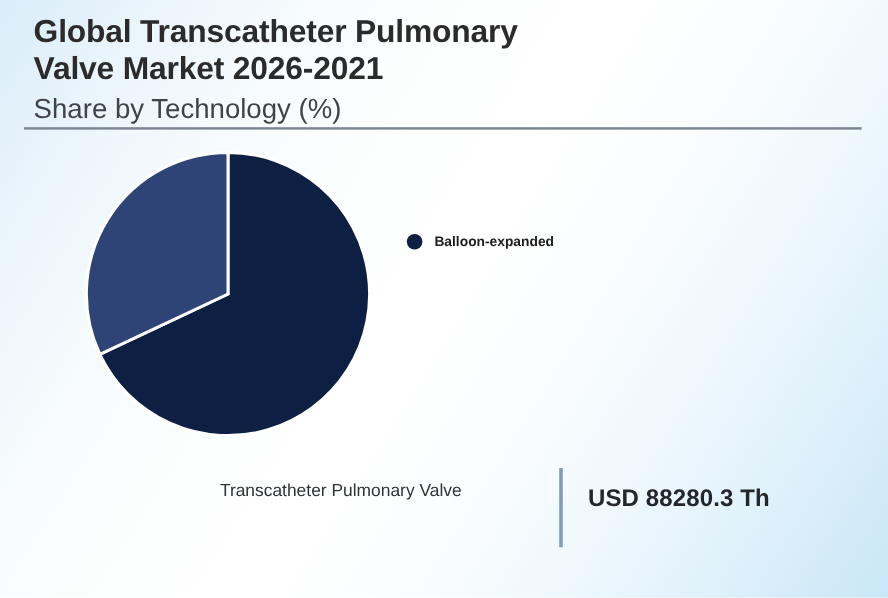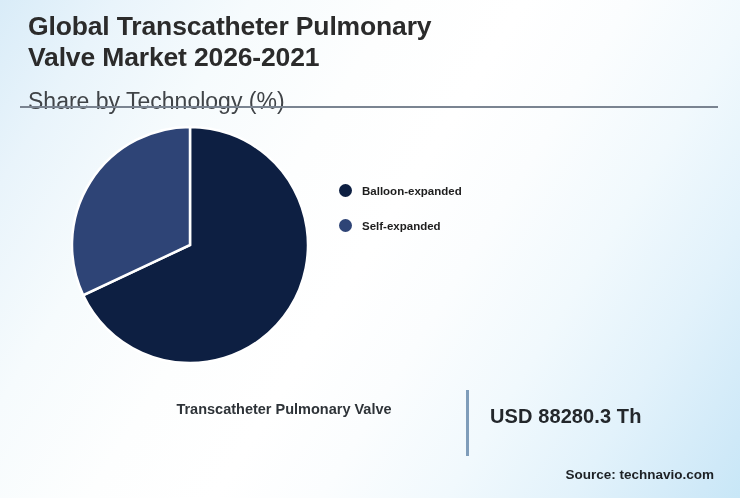--- a/index.html
+++ b/index.html
@@ -48,21 +48,21 @@
     color: #2b2b2b;
     line-height: 1.16;
     letter-spacing: -0.15px;
     white-space: nowrap;
   }
   .subtitle {
     font-size: 23px;
     font-weight: normal;
     color: #404448;
     line-height: 1.2;
-    margin-top: 16px;
+    margin-top: 5px;
     white-space: nowrap;
   }
   .rule {
     position: absolute;
     left: 20px;
     top: 106px;
     width: 698px;
     height: 2px;
     background: #7a8491;
   }
@@ -83,21 +83,21 @@
 
   
   .legend {
     position: absolute;
     left: 339px;
     top: 173px;
     width: 230px;
   }
   .legend-row {
     display: flex;
-    align-items: center;
+    align-items: flex-end;
     height: 35px;
   }
   .legend-dot {
     width: 13px;
     height: 13px;
     border-radius: 50%;
     flex: 0 0 auto;
   }
   .legend-label {
     margin-left: 10px;
@@ -114,21 +114,20 @@
     top: 396px;
     width: 348px;
     text-align: center;
     font-size: 14.5px;
     color: #2e3338;
     line-height: 1.9;
   }
   .footer-caption .cap-line {
     display: block;
     white-space: nowrap;
-    font-weight: bold;
   }
 
   .footer-divider {
     position: absolute;
     left: 466px;
     top: 390px;
     width: 3px;
     height: 66px;
     background: #7f9dba;
   }
@@ -173,26 +172,21 @@
 
       <path id="slice-1" d="M 124.00 123.00 L 17.23 173.24 A 118 118 0 0 1 124.00 5.00 Z" fill="#2e4476" stroke="#ffffff" stroke-width="2.5"></path>
     </svg>
   </div>
 
   <div class="legend">
     <div class="legend-row">
       <span class="legend-dot" id="legend-dot-0" style="background: rgb(13, 31, 66);"></span>
       <span class="legend-label">Balloon-expanded</span>
     </div>
-    <div class="legend-row">
-      <span class="legend-dot" id="legend-dot-1" style="background: rgb(46, 68, 118);"></span>
-      <span class="legend-label">Self-expanded</span>
-    </div>
   </div>
 
   <div class="footer-caption">
     <span class="cap-line">Transcatheter Pulmonary Valve</span>
   </div>
   <div class="footer-divider" style="background: rgb(127, 157, 186);"></div>
   <div class="footer-value">USD 88280.3 Th</div>
-  <div class="source">Source: technavio.com</div>
 
 </div>
 
 </body></html>

